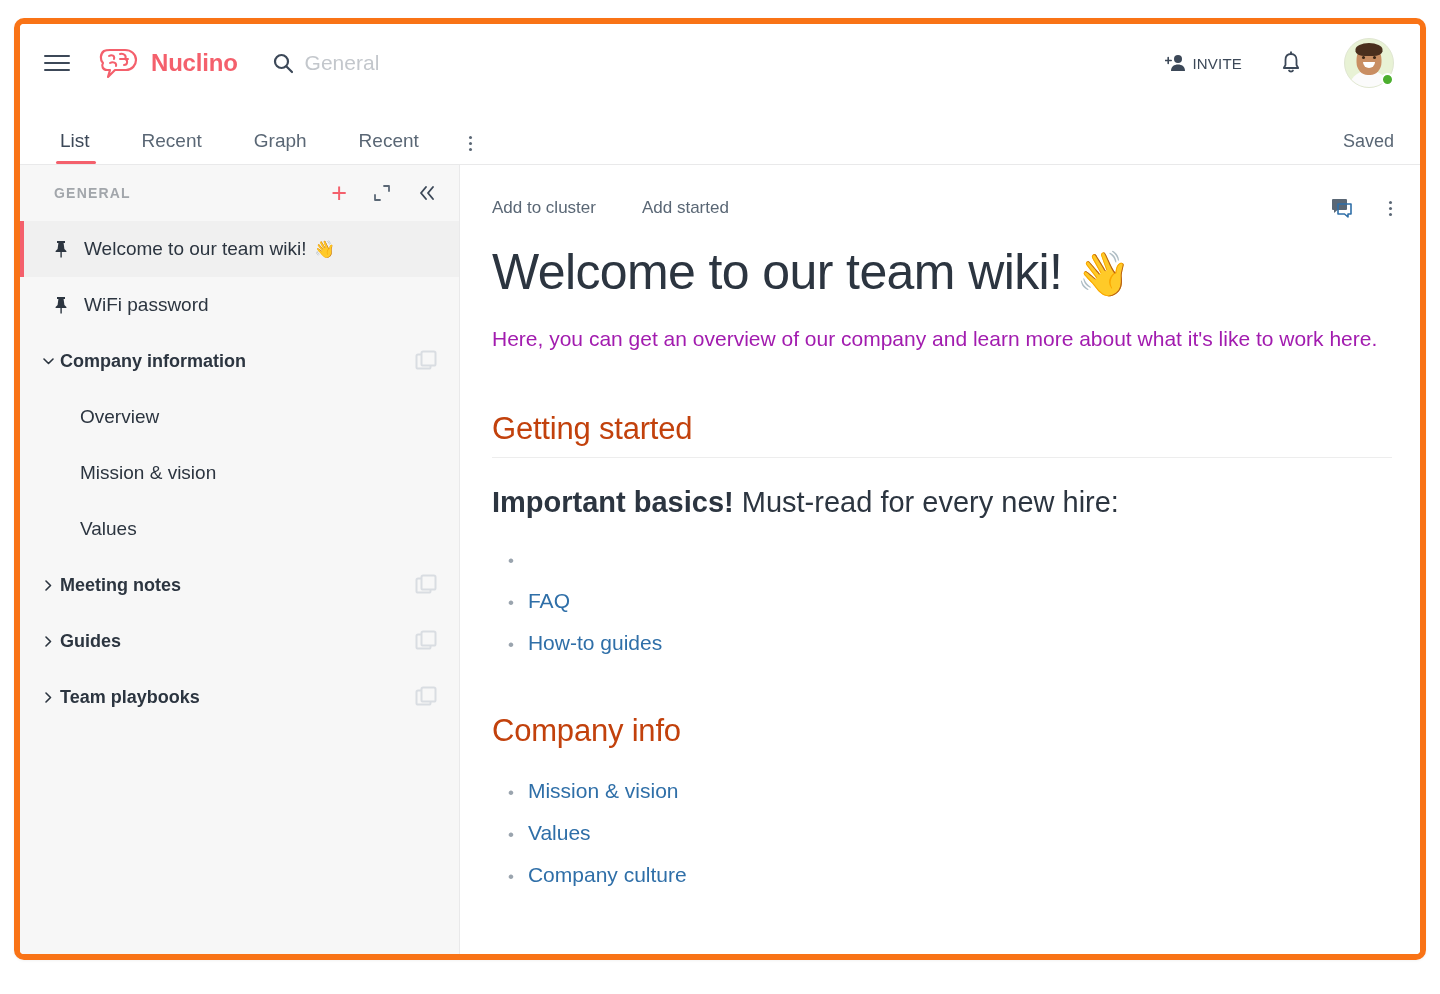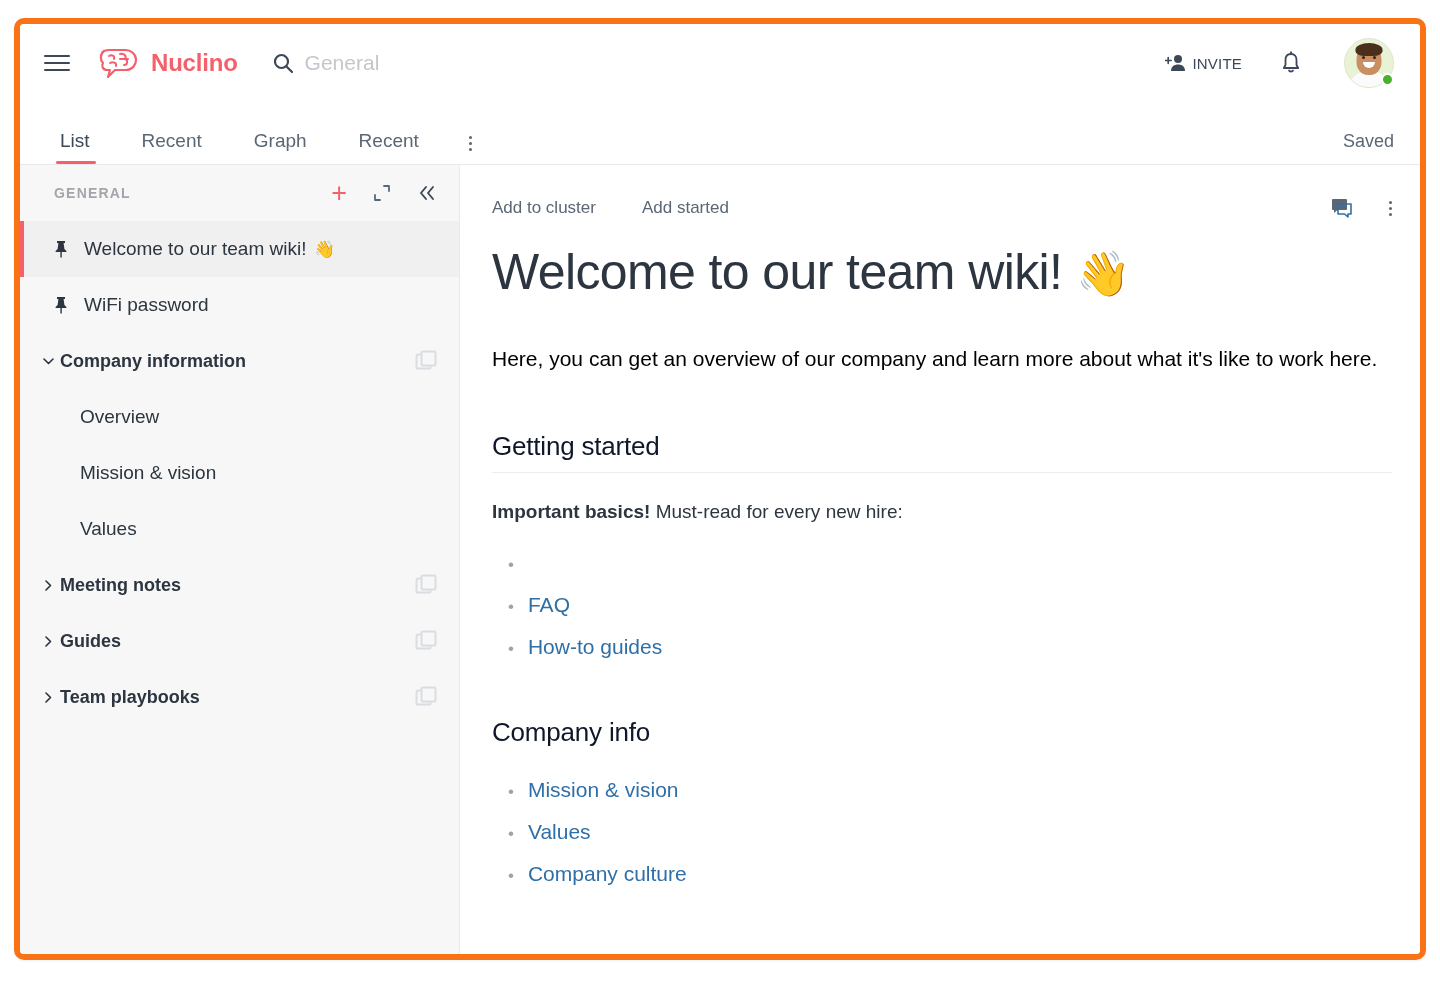--- a/index.html
+++ b/index.html
@@ -216,32 +216,32 @@
   .content-actions .right {
     margin-left: auto; display: flex; align-items: center; gap: 36px;
   }
   .doc-title {
     font-size: 50px; font-weight: normal; color: #2c3540;
     margin-top: 18px; letter-spacing: -0.6px;
     display: flex; align-items: baseline; gap: 14px;
   }
   .doc-title .emoji { font-size: 44px; }
   .para {
-    font-size: 21px; line-height: 40px; color: #000000;
-    margin-top: 38px; max-width: 900px;
+    font-size: 21px; line-height: 40px; color: #a21caf;
+    margin-top: 18px; max-width: 900px;
   }
   .h2 {
-    font-size: 26px; color: #0f172a; font-weight: normal;
+    font-size: 31px; color: #c2410c; font-weight: normal;
     margin-top: 52px; padding-bottom: 10px;
     border-bottom: 1px solid #ededed;
     letter-spacing: -0.2px;
   }
   .h2.no-rule { border-bottom: none; margin-top: 48px; padding-bottom: 0; }
   .lead {
-    font-size: 19px; color: #2c3540; margin-top: 28px;
+    font-size: 29px; color: #2c3540; margin-top: 28px;
   }
   .lead b { font-weight: bold; }
   ul.links { list-style: none; margin-top: 22px; }
   ul.links li {
     display: flex; align-items: baseline;
     font-size: 21px; line-height: 40px;
     color: #2f6fa8;
   }
   ul.links li .bullet {
     color: #9aa4ae; margin-right: 14px; margin-left: 16px;

